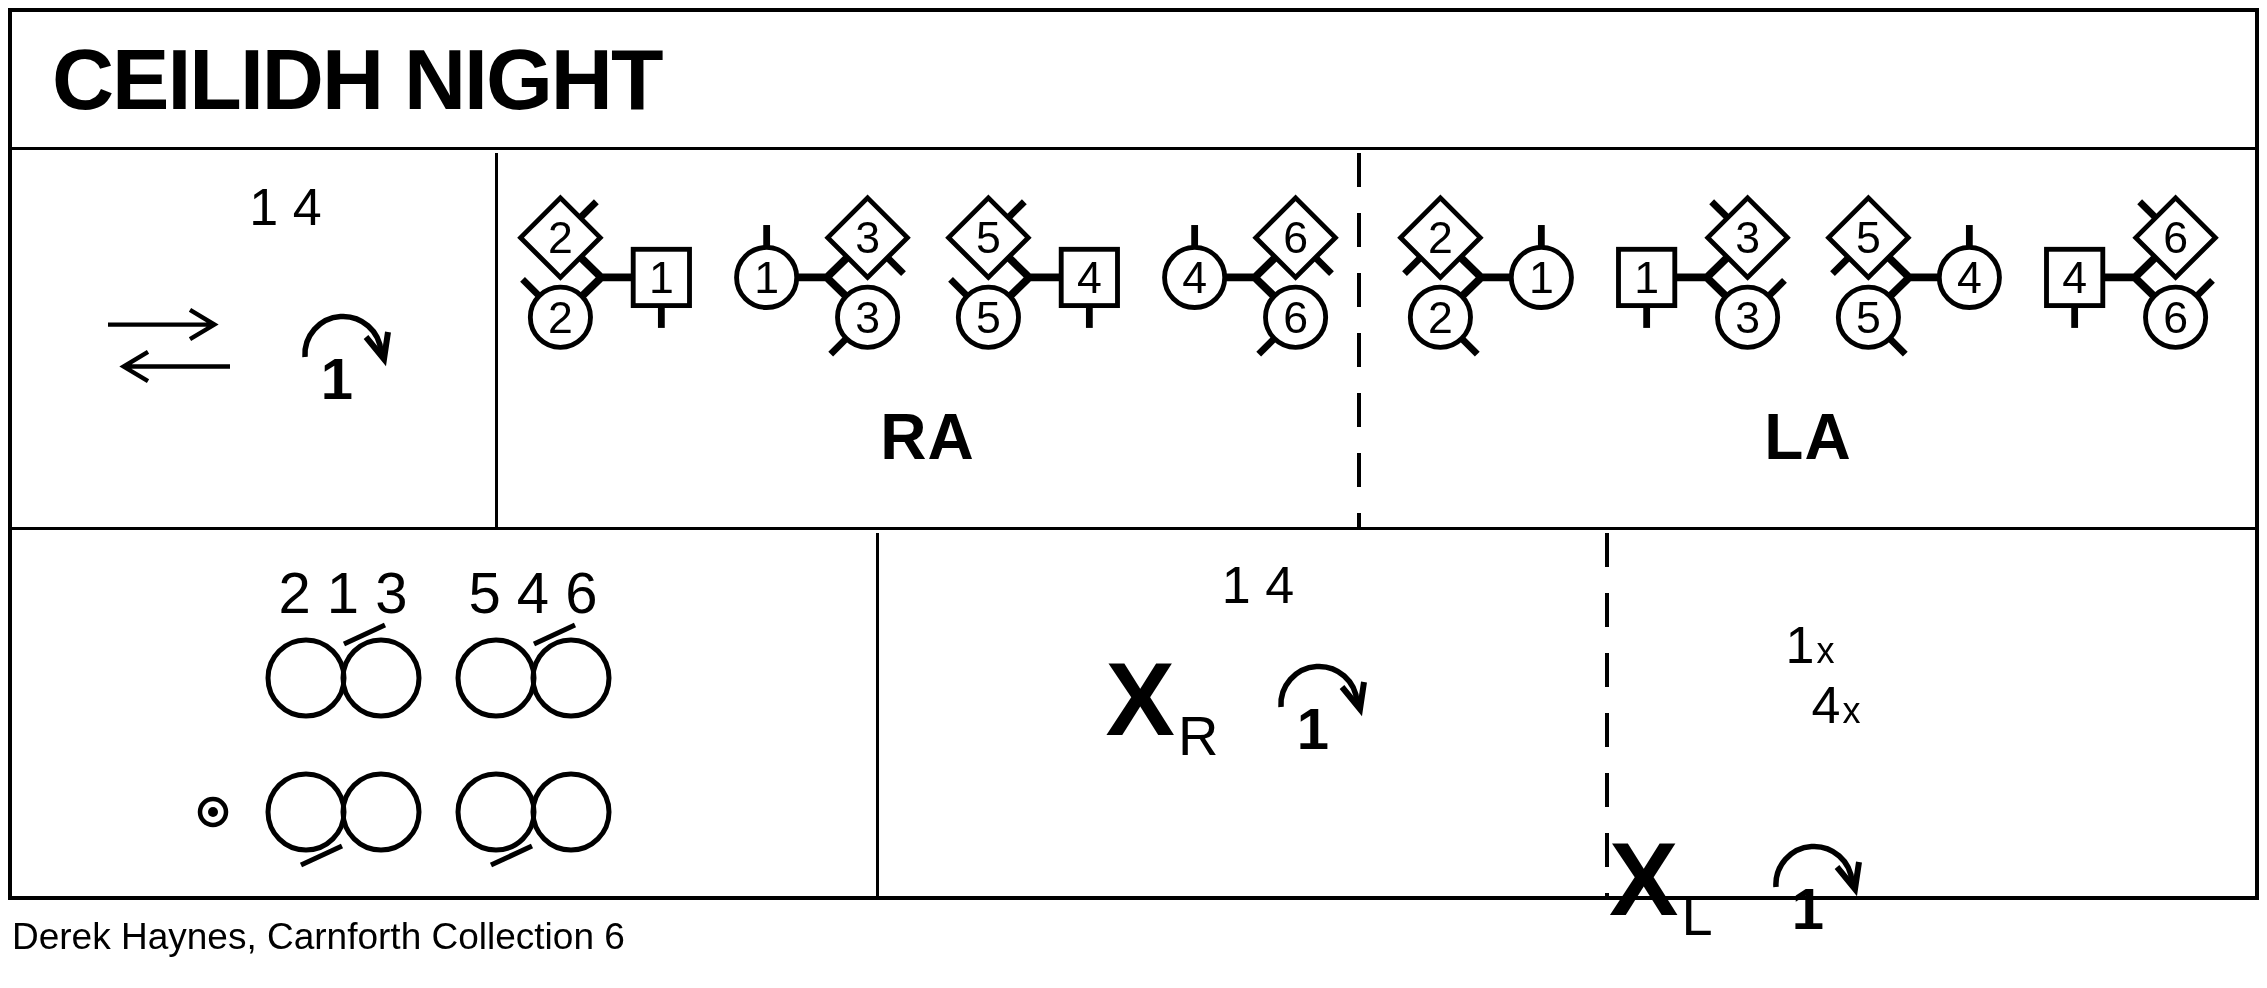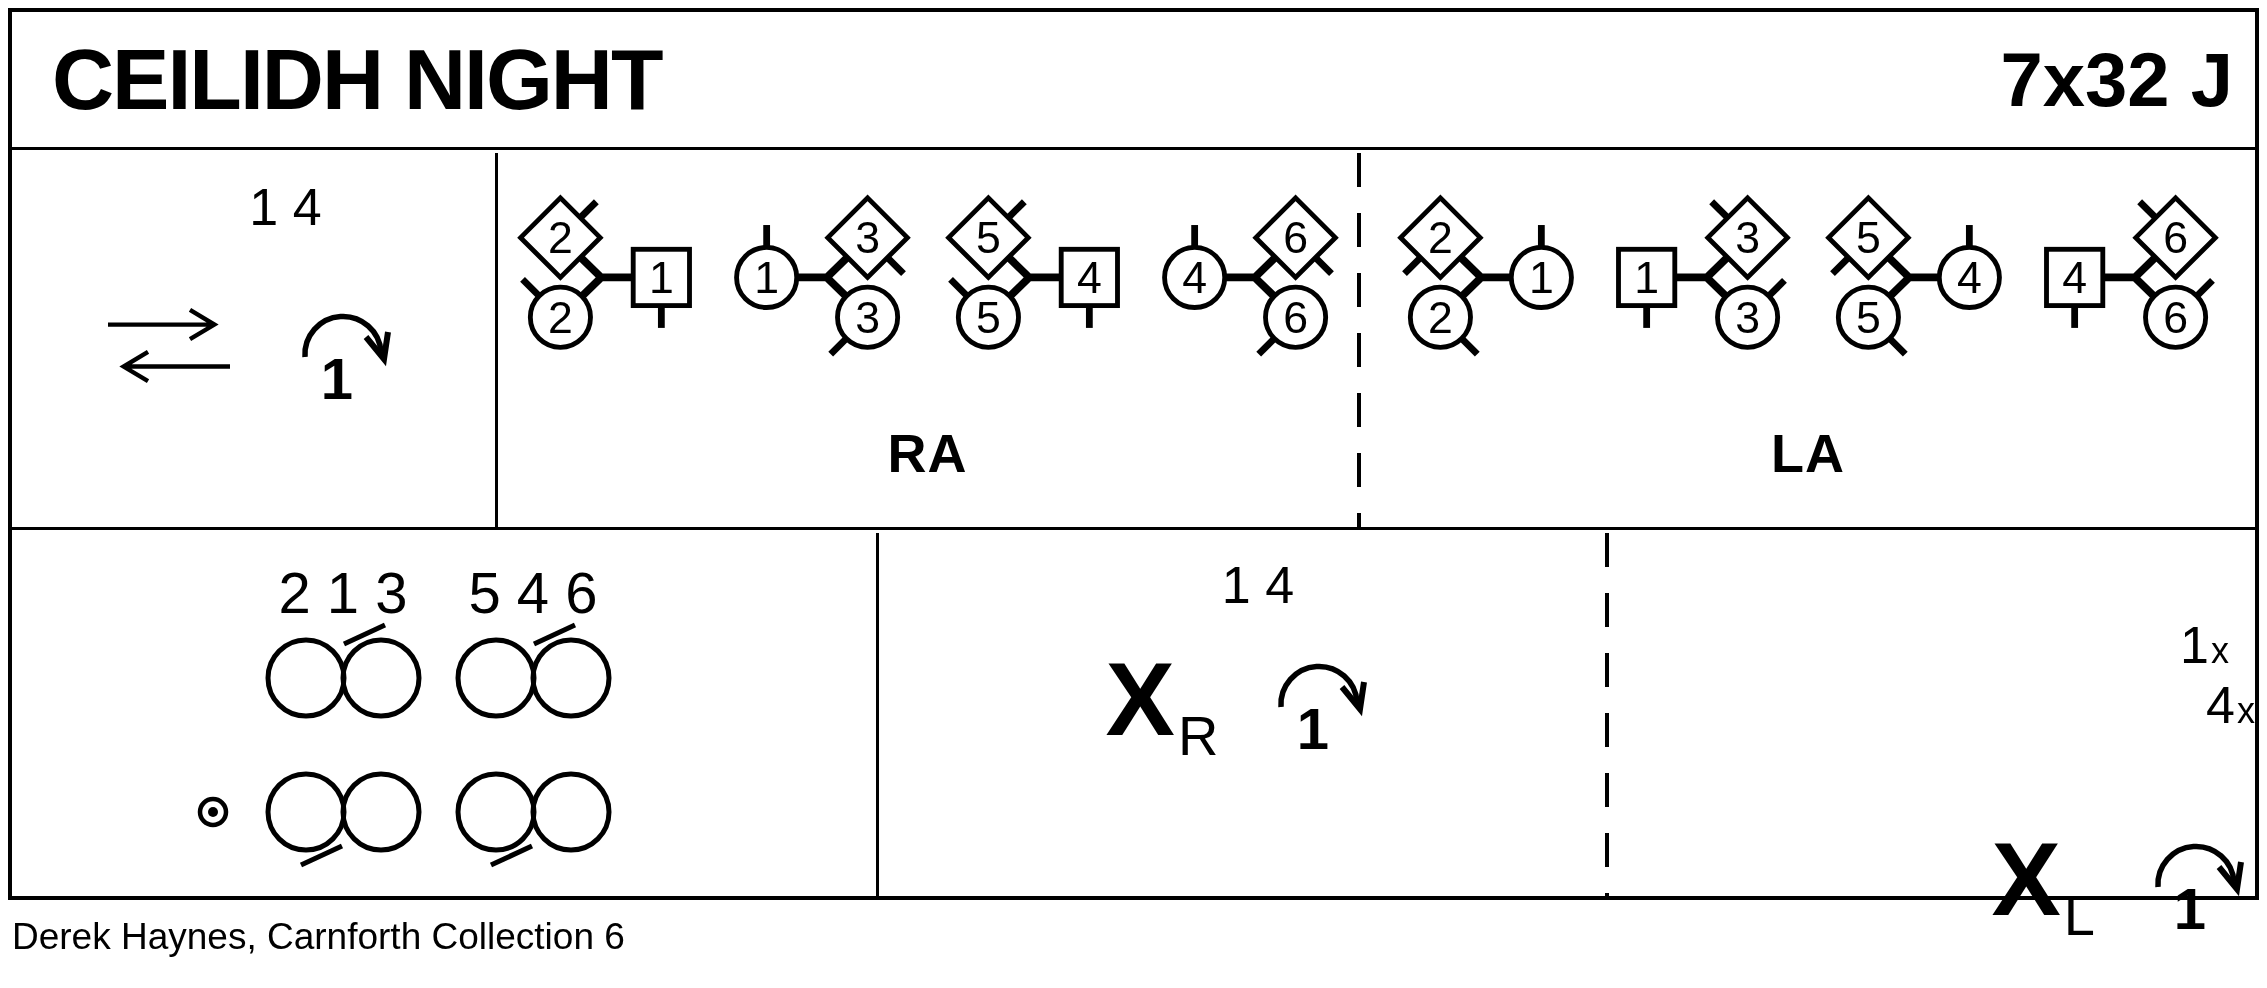--- a/index.html
+++ b/index.html
@@ -15,29 +15,29 @@
   .type-code{font-size:76px;font-weight:bold;white-space:nowrap;}
   .mid-row{position:absolute;left:0;top:141px;width:100%;height:374px;border-bottom:3px solid #000;
            display:flex;}
   .bottom-row{position:absolute;left:0;top:521px;width:100%;height:363px;display:flex;}
   .cell{position:relative;box-sizing:border-box;}
   .cell1{width:486px;border-right:3px solid #000;}
   .ra-cell{width:859px;display:flex;flex-direction:column;align-items:center;}
   .la-cell{flex:1;display:flex;flex-direction:column;align-items:center;}
   .cell4{width:867px;border-right:3px solid #000;padding-left:24px;}
   .cell5{width:726px;display:flex;flex-direction:column;align-items:center;}
-  .cell6{flex:1;display:flex;flex-direction:column;align-items:flex-end;}
+  .cell6{flex:1;display:flex;flex-direction:column;align-items:flex-start;}
   .vdash{width:4px;background:repeating-linear-gradient(180deg,#000 0 34px,transparent 34px 60px);}
   
   .cell1 .bar-numbers{position:absolute;top:24px;left:0;width:100%;text-align:center;}
   .bar-numbers{font-size:52px;white-space:pre;margin-left:32px;}
   .cell1 .figure-row{position:absolute;top:140px;left:96px;display:flex;align-items:center;gap:62px;}
   
   .wheel-row{display:flex;gap:8px;margin-top:40px;}
-  .figure-label{font-size:54px;font-weight:bold;margin-top:64px;letter-spacing:1px;}
+  .figure-label{font-size:64px;font-weight:bold;margin-top:42px;letter-spacing:1px;}
   svg text{font-family:"Liberation Sans",sans-serif;}
   
   .loop-numbers{position:absolute;top:26px;left:0;width:100%;height:60px;font-size:58px;}
   .loop-num-left{position:absolute;left:331px;transform:translateX(-50%);white-space:pre;}
   .loop-num-right{position:absolute;left:521px;transform:translateX(-50%);white-space:pre;}
   .loops{position:absolute;left:170px;top:85px;}
   
   .cell5 .bar-numbers,.cell6 .bar-numbers{margin-top:22px;}
   .x-row{display:flex;align-items:center;gap:50px;margin-top:28px;}
   .xwrap{line-height:1;white-space:nowrap;}
@@ -50,21 +50,20 @@
   .footer-right{position:absolute;right:10px;top:916px;font-size:37px;text-align:right;}
 </style>
 </head>
 <body>
 
 <div id="canvas">
   <div class="outer">
 
     <div class="title-row">
       <div class="title">CEILIDH NIGHT</div>
-      <div class="type-code">7x32 J</div>
     </div>
 
     <div class="mid-row">
 
       <div class="cell cell1">
         <div class="bar-numbers">1 4</div>
         <div class="figure-row">
           <svg width="122" height="90" viewBox="0 0 125 92">
             <path d="M0 21 H107 M84 6 L109 21 L84 36" fill="none" stroke="#000" stroke-width="4.5"></path>
             <path d="M125 64 H18 M41 49 L16 64 L41 79" fill="none" stroke="#000" stroke-width="4.5"></path>

